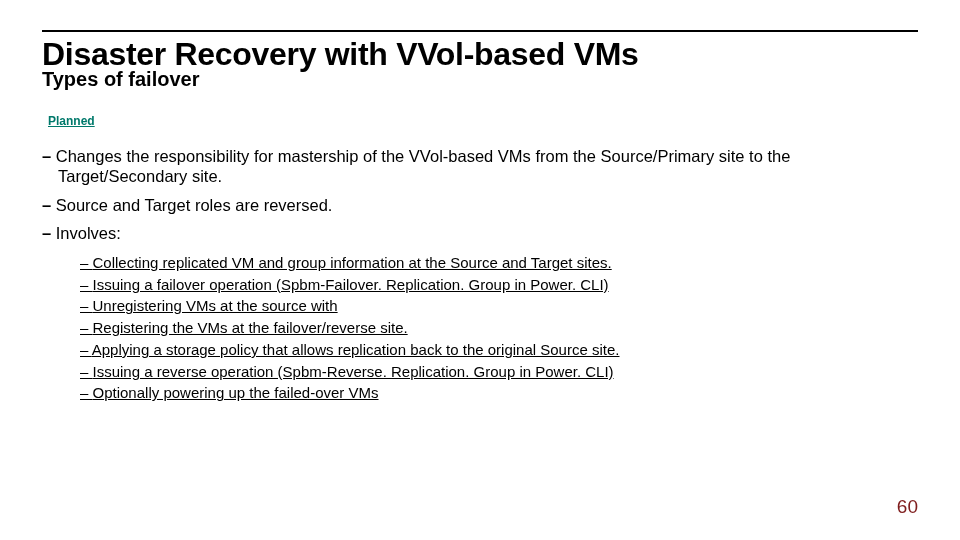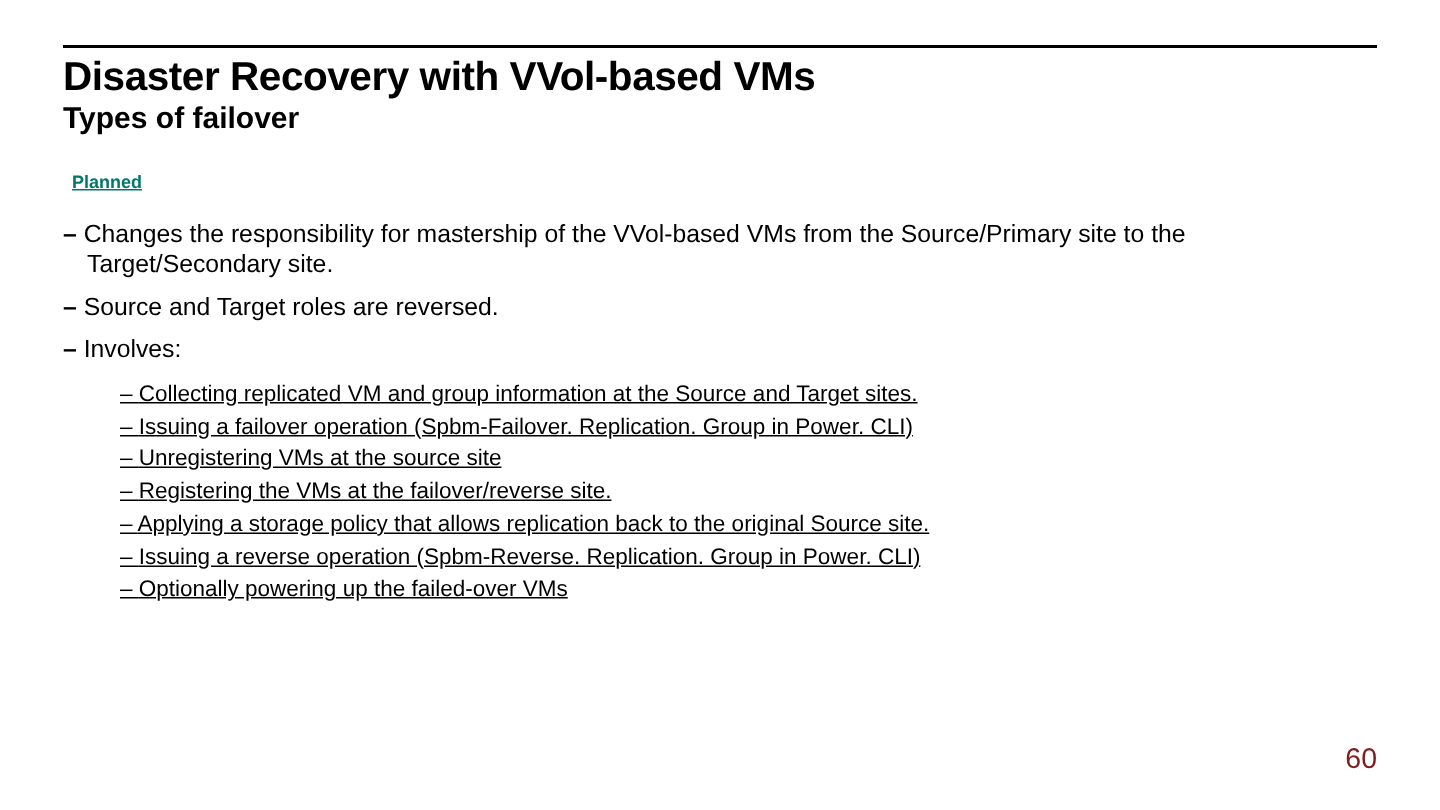--- a/index.html
+++ b/index.html
@@ -22,21 +22,21 @@
     position: absolute;
     top: 30px;
     left: 42px;
     right: 42px;
     border-top: 2px solid #000;
   }
   .title {
     position: absolute;
     top: 36px;
     left: 42px;
-    font-size: 27px;
+    font-size: 32px;
     font-weight: 700;
     letter-spacing: -0.3px;
   }
   .subtitle {
     position: absolute;
     top: 68px;
     left: 42px;
     font-size: 20px;
     font-weight: 700;
   }
@@ -117,21 +117,21 @@
 
   <div class="section-heading">Planned</div>
 
   <div class="body">
     <div class="bullet dash">Changes the responsibility for mastership of the VVol-based VMs from the Source/Primary site to the Target/Secondary site.</div>
     <div class="bullet dash">Source and Target roles are reversed.</div>
     <div class="bullet dash">Involves:</div>
     <div class="sub-list">
       <div>Collecting replicated VM and group information at the Source and Target sites.</div>
       <div>Issuing a failover operation (Spbm-Failover. Replication. Group in Power. CLI)</div>
-      <div>Unregistering VMs at the source site</div>
+      <div>Unregistering VMs at the source with</div>
       <div>Registering the VMs at the failover/reverse site.</div>
       <div>Applying a storage policy that allows replication back to the original Source site.</div>
       <div>Issuing a reverse operation (Spbm-Reverse. Replication. Group in Power. CLI)</div>
       <div>Optionally powering up the failed-over VMs</div>
     </div>
   </div>
 
 
   <div class="page-number">60</div>
 

